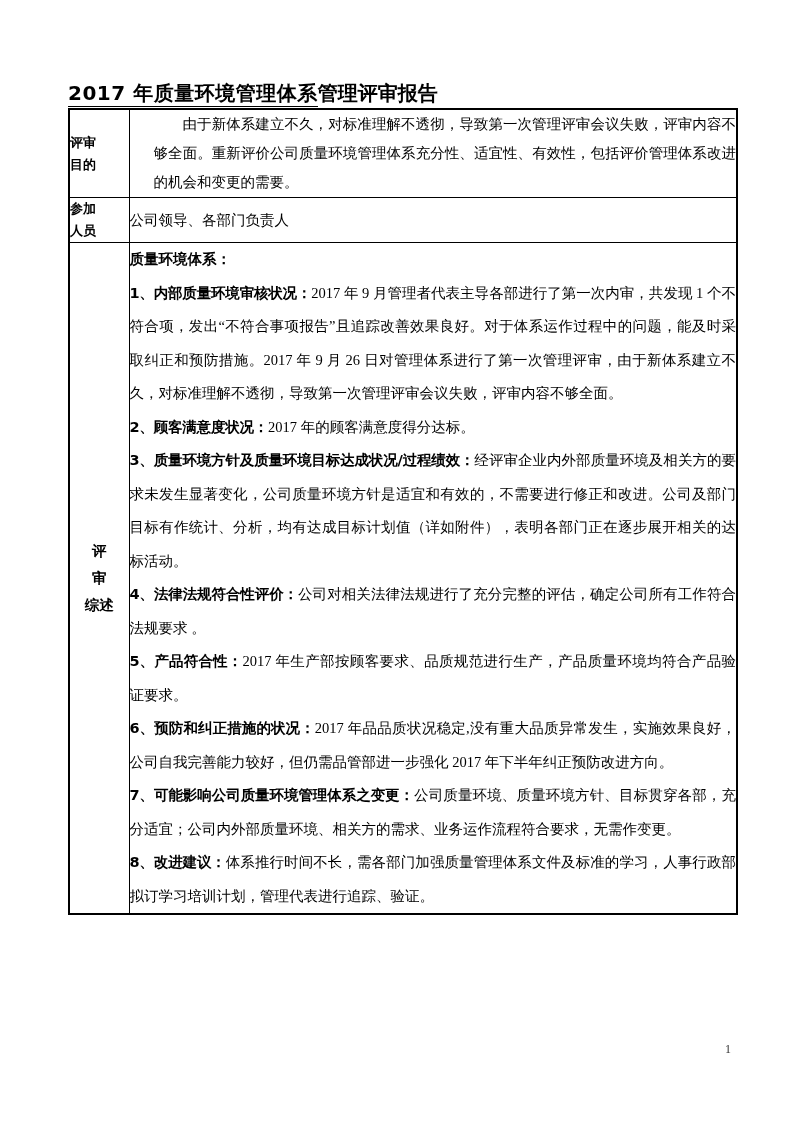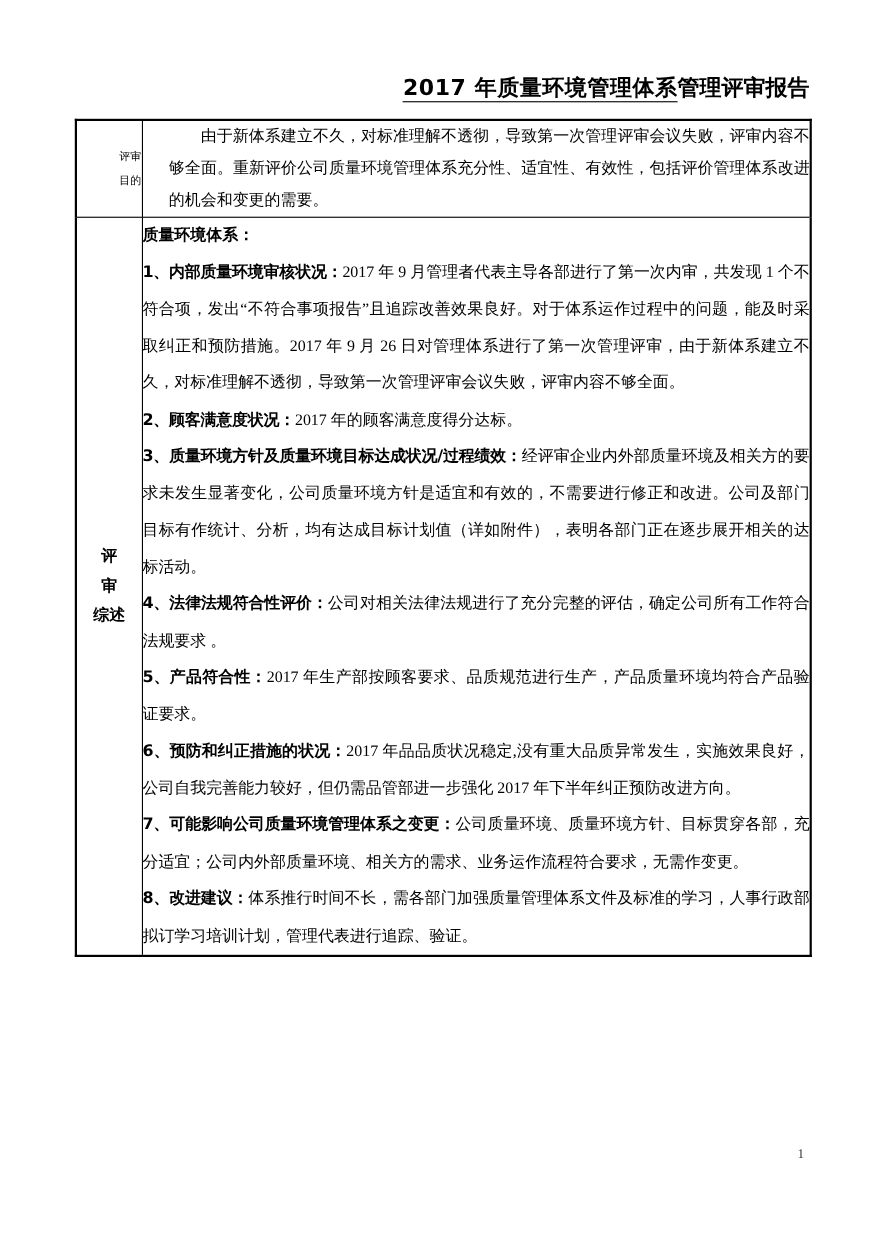--- a/index.html
+++ b/index.html
@@ -20,23 +20,23 @@
     position: absolute;
     left: 0; top: 0;
     width: 793px;
     height: 1122px;
   }
 
   
   .doc-title {
     position: absolute;
     left: 68px;
-    top: 64px;
+    top: 78px;
     width: 668px;
-    text-align: right;
+    text-align: left;
     font-size: 21px;
     line-height: 30px;
     white-space: nowrap;
   }
   .title-underlined {
     font-family: "DejaVu Sans", "Liberation Sans", sans-serif;
     font-weight: bold;
     font-size: 20px;
     letter-spacing: 0.5px;
     border-bottom: 1.6px solid #000;
@@ -66,24 +66,24 @@
   table.report tr:first-child td { border-top-width: 2.2px; }
   table.report tr:last-child td { border-bottom-width: 2.2px; }
   table.report td:first-child { border-left-width: 2.2px; }
   table.report td:last-child { border-right-width: 2.2px; }
 
   col.label-col { width: 60px; }
   col.value-col { width: 608px; }
 
   .lbl {
     font-family: "DejaVu Sans", "Liberation Sans", sans-serif;
-    font-weight: normal;
-    font-size: 10px;
+    font-weight: bold;
+    font-size: 13px;
     line-height: 22px;
-    text-align: right;
+    text-align: left;
     padding: 6px 2px;
     letter-spacing: 0px;
   }
   .lbl .l {
     display: block;
   }
 
   .val {
     font-size: 14.5px;
     line-height: 29px;
@@ -162,20 +162,29 @@
         <td class="lbl">
           <span class="l">评审</span>
           <span class="l">目的</span>
         </td>
         <td class="val indent-first">
           <p>由于新体系建立不久，对标准理解不透彻，导致第一次管理评审会议失败，评审内容不够全面。重新评价公司质量环境管理体系充分性、适宜性、有效性，包括评价管理体系改进的机会和变更的需要。</p>
         </td>
       </tr>
 
 
+      <tr>
+        <td class="lbl">
+          <span class="l">参加</span>
+          <span class="l">人员</span>
+        </td>
+        <td class="val single">
+          <p>公司领导、各部门负责人</p>
+        </td>
+      </tr>
 
 
       <tr>
         <td class="lbl-stack">
           <span class="l">评</span>
           <span class="l">审</span>
           <span class="l">综述</span>
         </td>
         <td class="body-cell">
           <p><span class="heading">质量环境体系：</span></p>

